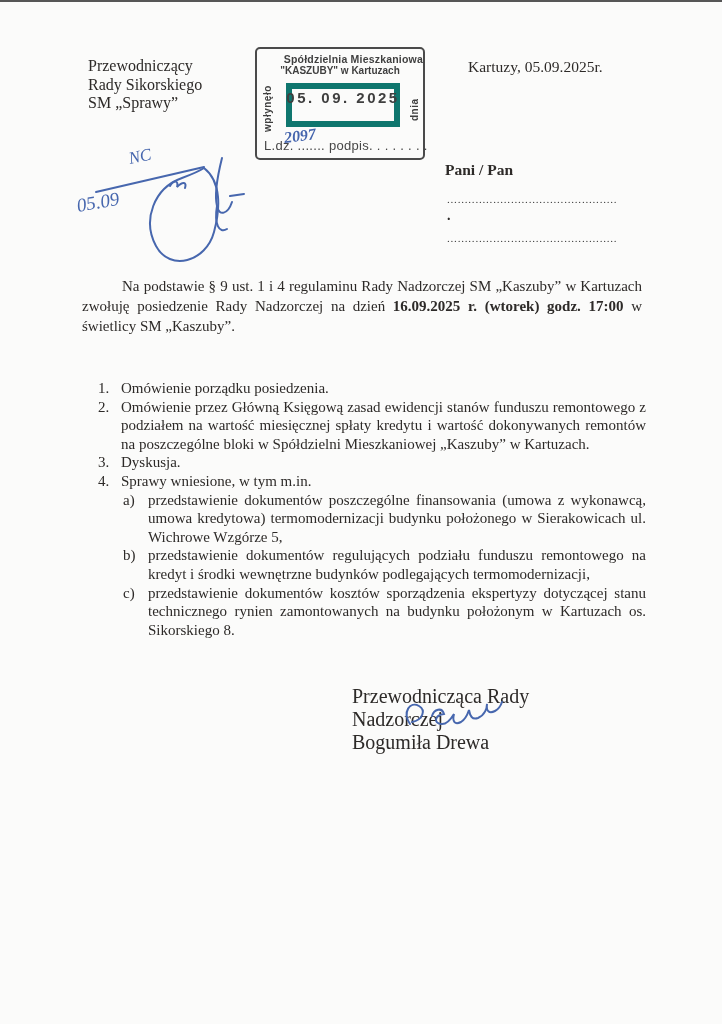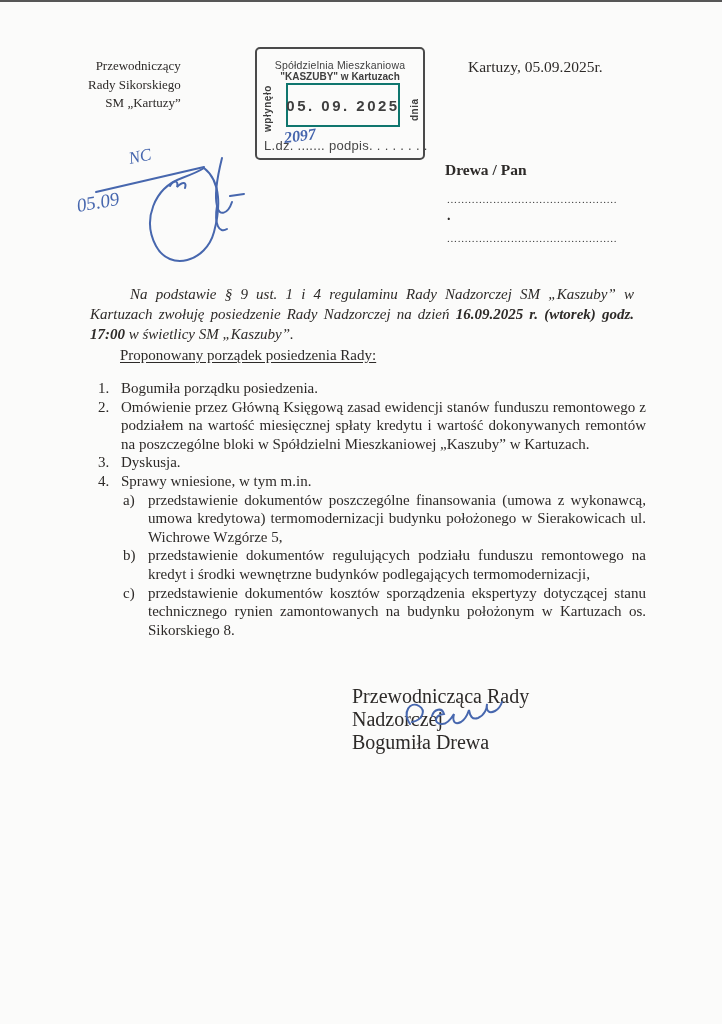--- a/index.html
+++ b/index.html
@@ -5,36 +5,36 @@
   html,body{margin:0;padding:0;background:#e8e8e8;}
   .page{
     position:relative;width:722px;height:1024px;margin:0 auto;
     background:#fbfbfa;overflow:hidden;
     font-family:"Liberation Serif",serif;color:#2d2a28;
   }
   .abs{position:absolute;}
   .scan-top{left:0;top:0;width:722px;height:2px;background:#565656;}
 
   
-  .sender{left:88px;top:57px;text-align:right;font-size:13px;line-height:18.5px;}
+  .sender{left:88px;top:57px;text-align:left;font-size:16px;line-height:18.5px;}
   .place-date{left:468px;top:58px;font-size:15.5px;}
 
   
   .stamp{
     left:255px;top:47px;width:170px;height:113px;
     border:2px solid #4a4a4a;border-radius:5px;
     color:#3f3f3f;font-family:"Liberation Sans",sans-serif;
     box-sizing:border-box;
   }
-  .stamp-org1{margin-top:10px;text-align:center;font-size:10.5px;font-weight:normal;letter-spacing:.2px;line-height:12px;}
+  .stamp-org1{margin-top:4px;text-align:right;font-size:10.5px;font-weight:bold;letter-spacing:.2px;line-height:12px;}
   .stamp-org2{text-align:center;font-size:10px;font-weight:bold;line-height:12px;}
   .stamp-date-box{
     position:absolute;left:29px;top:34px;width:114px;height:44px;
-    border:2px solid #0f766e;box-sizing:border-box;
-    display:flex;align-items:center;justify-content:center;
+    border:6px solid #0f766e;box-sizing:border-box;
+    display:flex;justify-content:center;
     font-size:15px;font-weight:bold;letter-spacing:2.5px;white-space:nowrap;
   }
   .stamp-vert{
     position:absolute;writing-mode:vertical-rl;transform:rotate(180deg);
     font-size:10px;font-weight:bold;letter-spacing:.5px;
   }
   .stamp-vert.left{left:5px;top:32px;height:56px;text-align:center;}
   .stamp-vert.right{right:3px;top:40px;height:42px;text-align:center;}
   .stamp-ldz{
     position:absolute;left:7px;bottom:5px;font-size:13px;color:#474747;
@@ -53,21 +53,21 @@
   
   .recipient{left:445px;top:161px;width:200px;font-size:15.5px;}
   .recipient-label{font-weight:bold;}
   .dotline{position:absolute;left:2px;font-size:11px;letter-spacing:.8px;color:#3a3a3a;line-height:10px;white-space:nowrap;}
   .dot1{top:33px;}
   .small-dot{position:absolute;left:2px;top:47px;font-size:14px;font-weight:bold;}
   .dot2{top:72px;}
 
   
   .paragraph{left:78px;top:272px;width:568px;font-size:15px;line-height:20px;text-align:justify;}
-  .paragraph p{margin:12px;text-indent:40px;font-style:italic;}
+  .paragraph p{margin:4px;text-indent:40px;}
   .heading{left:120px;top:347px;font-size:15px;text-decoration:underline;text-underline-offset:2px;}
 
   .agenda{left:78px;top:379px;width:568px;font-size:15px;line-height:18.6px;}
   .item{display:flex;}
   .item .num{flex:none;width:23px;margin-left:20px;}
   .item .txt{flex:1;text-align:justify;}
   .sub .num{flex:none;width:25px;margin-left:45px;}
 
   
   .signature{left:352px;top:685px;width:240px;text-align:left;font-size:20px;}
@@ -77,21 +77,21 @@
 </head>
 <body>
 
 <div class="page">
 
   <div class="abs scan-top"></div>
 
   <div class="abs sender">
     <div>Przewodniczący</div>
     <div>Rady Sikorskiego</div>
-    <div>SM „Kartuzy”</div>
+    <div>SM „Sprawy”</div>
   </div>
 
   <div class="abs stamp">
     <div class="stamp-org1">Spółdzielnia Mieszkaniowa</div>
     <div class="stamp-org2">"KASZUBY" w Kartuzach</div>
     <div class="stamp-vert left">wpłynęło</div>
     <div class="stamp-vert right">dnia</div>
     <div class="stamp-date-box">
       <span>05. 09. 2025</span>
     </div>
@@ -105,38 +105,37 @@
     <text class="blue-text" x="60" y="32" font-size="17" transform="rotate(-12 60 32)">NC</text>
     <path class="blue-ink" d="M26,60 L134,35"></path>
     <text class="blue-text" x="8" y="80" font-size="19" transform="rotate(-10 8 80)">05.09</text>
     <path class="blue-ink" d="M134,36 C152,50 150,78 144,100 C136,130 100,140 86,114 C72,88 84,56 112,46 C120,43 128,40 134,36"></path>
     <path class="blue-ink" d="M152,26 C147,46 144,62 147,74 C149,85 158,82 162,70 M147,74 C144,92 149,102 157,97"></path>
     <path class="blue-ink" d="M160,64 l14,-2"></path>
     <path class="blue-ink" d="M100,54 c4,-7 9,-5 7,1 c6,-6 10,-5 8,1"></path>
   </svg>
 
   <div class="abs recipient">
-    <div class="recipient-label">Drewa / Pan</div>
+    <div class="recipient-label">Pani / Pan</div>
     <div class="dotline dot1">................................................</div>
     <div class="small-dot">.</div>
     <div class="dotline dot2">................................................</div>
   </div>
 
   <div class="abs paragraph">
     <p>
       <span>Na podstawie § 9 ust. 1 i 4 regulaminu Rady Nadzorczej SM „Kaszuby” w Kartuzach zwołuję posiedzenie Rady Nadzorczej na dzień </span><b>16.09.2025 r. (wtorek) godz. 17:00</b><span> w świetlicy SM „Kaszuby”.</span>
     </p>
   </div>
 
-  <div class="abs heading">Proponowany porządek posiedzenia Rady:</div>
 
   <div class="abs agenda">
     <div class="item">
       <span class="num">1.</span>
-      <div class="txt">Bogumiła porządku posiedzenia.</div>
+      <div class="txt">Omówienie porządku posiedzenia.</div>
     </div>
     <div class="item">
       <span class="num">2.</span>
       <div class="txt">Omówienie przez Główną Księgową zasad ewidencji stanów funduszu remontowego z podziałem na wartość miesięcznej spłaty kredytu i wartość dokonywanych remontów na poszczególne bloki w Spółdzielni Mieszkaniowej „Kaszuby” w Kartuzach.</div>
     </div>
     <div class="item">
       <span class="num">3.</span>
       <div class="txt">Dyskusja.</div>
     </div>
     <div class="item">

